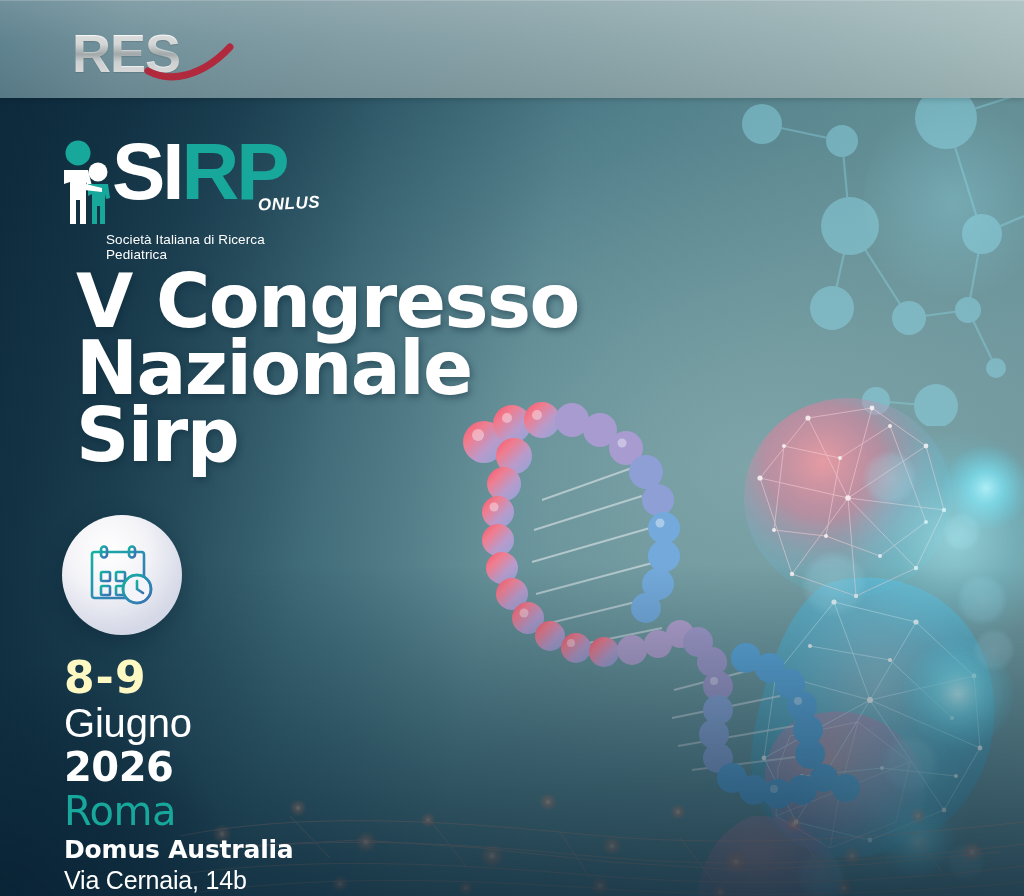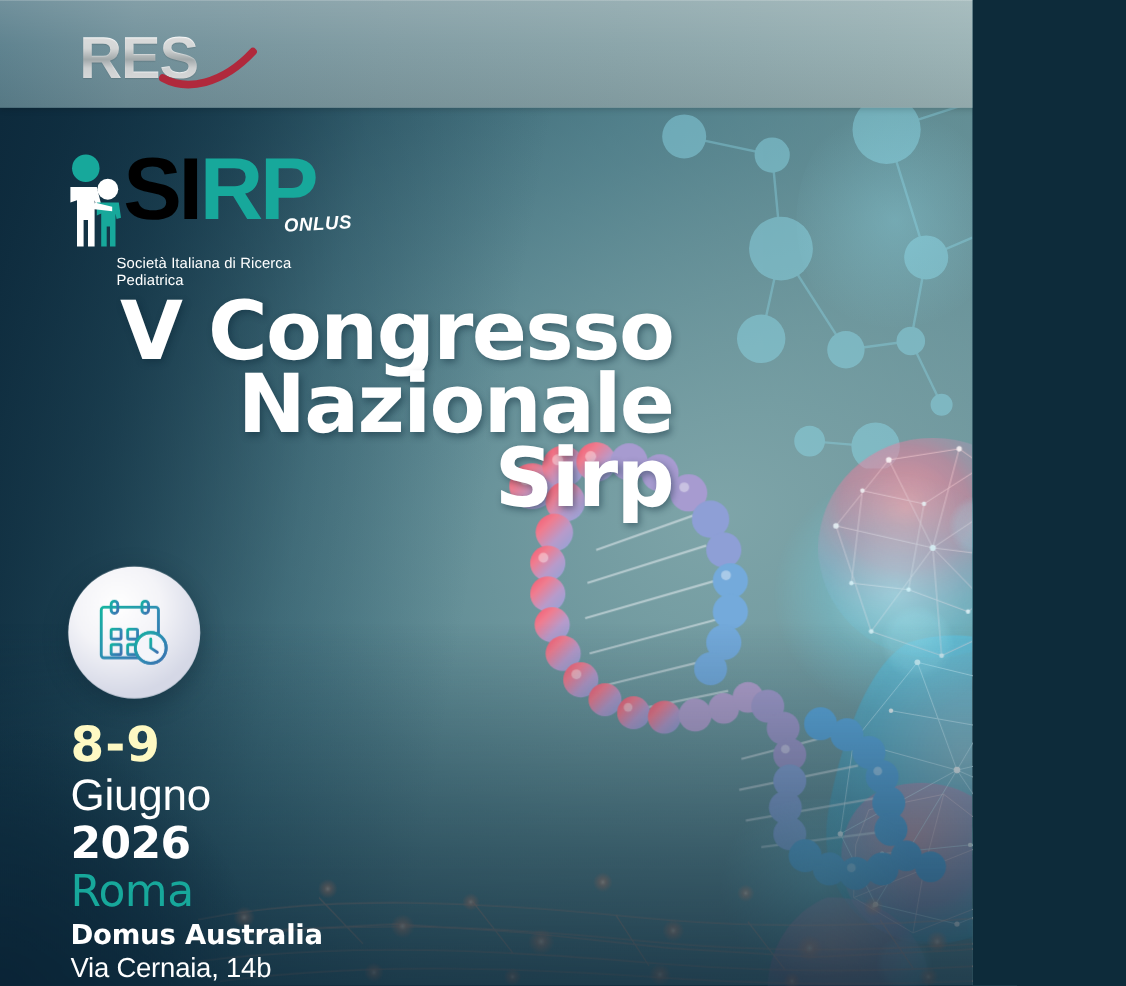--- a/index.html
+++ b/index.html
@@ -1,18 +1,18 @@
 <!DOCTYPE html>
 <html><head>
 <meta charset="utf-8">
 <style>
   html,body{margin:0;padding:0;background:#0d2b3a;}
   body{font-family:"Liberation Sans", sans-serif;}
   #poster{
-    position:relative;width:884px;height:896px;overflow:hidden;
+    position:relative;width:1024px;height:896px;overflow:hidden;
     background:#4e7c88;
   }
 
   
   .bg-base{position:absolute;inset:0;
     background:
       radial-gradient(120% 95% at 74% 52%, rgba(128,166,170,.95) 0%, rgba(104,146,154,.55) 38%, rgba(60,104,120,0) 70%),
       linear-gradient(118deg,#123246 0%,#1b4355 20%,#3d6f7d 46%,#5d8a90 66%,#6e959a 82%,#7fa3a6 100%);
   }
   .bg-vignette-left{position:absolute;inset:0;
@@ -57,32 +57,32 @@
   .molecules{position:absolute;right:0;top:96px;width:300px;height:330px;opacity:.45;}
 
   
   .glow{position:absolute;border-radius:50%;pointer-events:none;}
 
   
   .sirp{position:absolute;left:62px;top:132px;width:230px;height:112px;}
   .sirp-figures{position:absolute;left:0;top:8px;width:52px;height:86px;}
   .sirp-letters{position:absolute;left:50px;top:0;font-size:80px;line-height:80px;font-weight:bold;
     letter-spacing:-3px;font-family:"Liberation Sans",sans-serif;}
-  .sirp-si{color:#000000;}
+  .sirp-si{color:#ffffff;}
   .sirp-rp{color:#17a89b;}
   .sirp-onlus{position:absolute;left:196px;top:62px;font-size:17px;font-weight:bold;font-style:italic;
     color:#ffffff;letter-spacing:.5px;transform:rotate(-3deg);}
   .sirp-tagline{position:absolute;left:44px;top:100px;font-size:13.5px;color:#ffffff;letter-spacing:.1px;
     font-family:"Liberation Sans",sans-serif;}
 
   
-  .title{position:absolute;left:52px;top:268px;width:560px;
+  .title{position:absolute;left:76px;top:268px;width:560px;
     font-size:74px;line-height:67px;font-weight:bold;color:#ffffff;
     letter-spacing:-1.5px;text-shadow:2px 3px 7px rgba(10,40,55,.45);
-    font-family:"DejaVu Sans","Liberation Sans",sans-serif;text-align:right;}
+    font-family:"DejaVu Sans","Liberation Sans",sans-serif;}
   .title span{display:block;}
 
   
   .cal-badge{position:absolute;left:62px;top:515px;width:120px;height:120px;border-radius:50%;
     background:radial-gradient(68% 68% at 38% 30%, #ffffff 0%, #f4f4f8 48%, #e2e4ee 78%, #d5d8e6 100%);
     box-shadow:0 6px 22px rgba(8,32,48,.38);}
   .cal-badge svg{position:absolute;left:27px;top:29px;}
 
   
   .dateblock{position:absolute;left:64px;top:655px;width:330px;}

